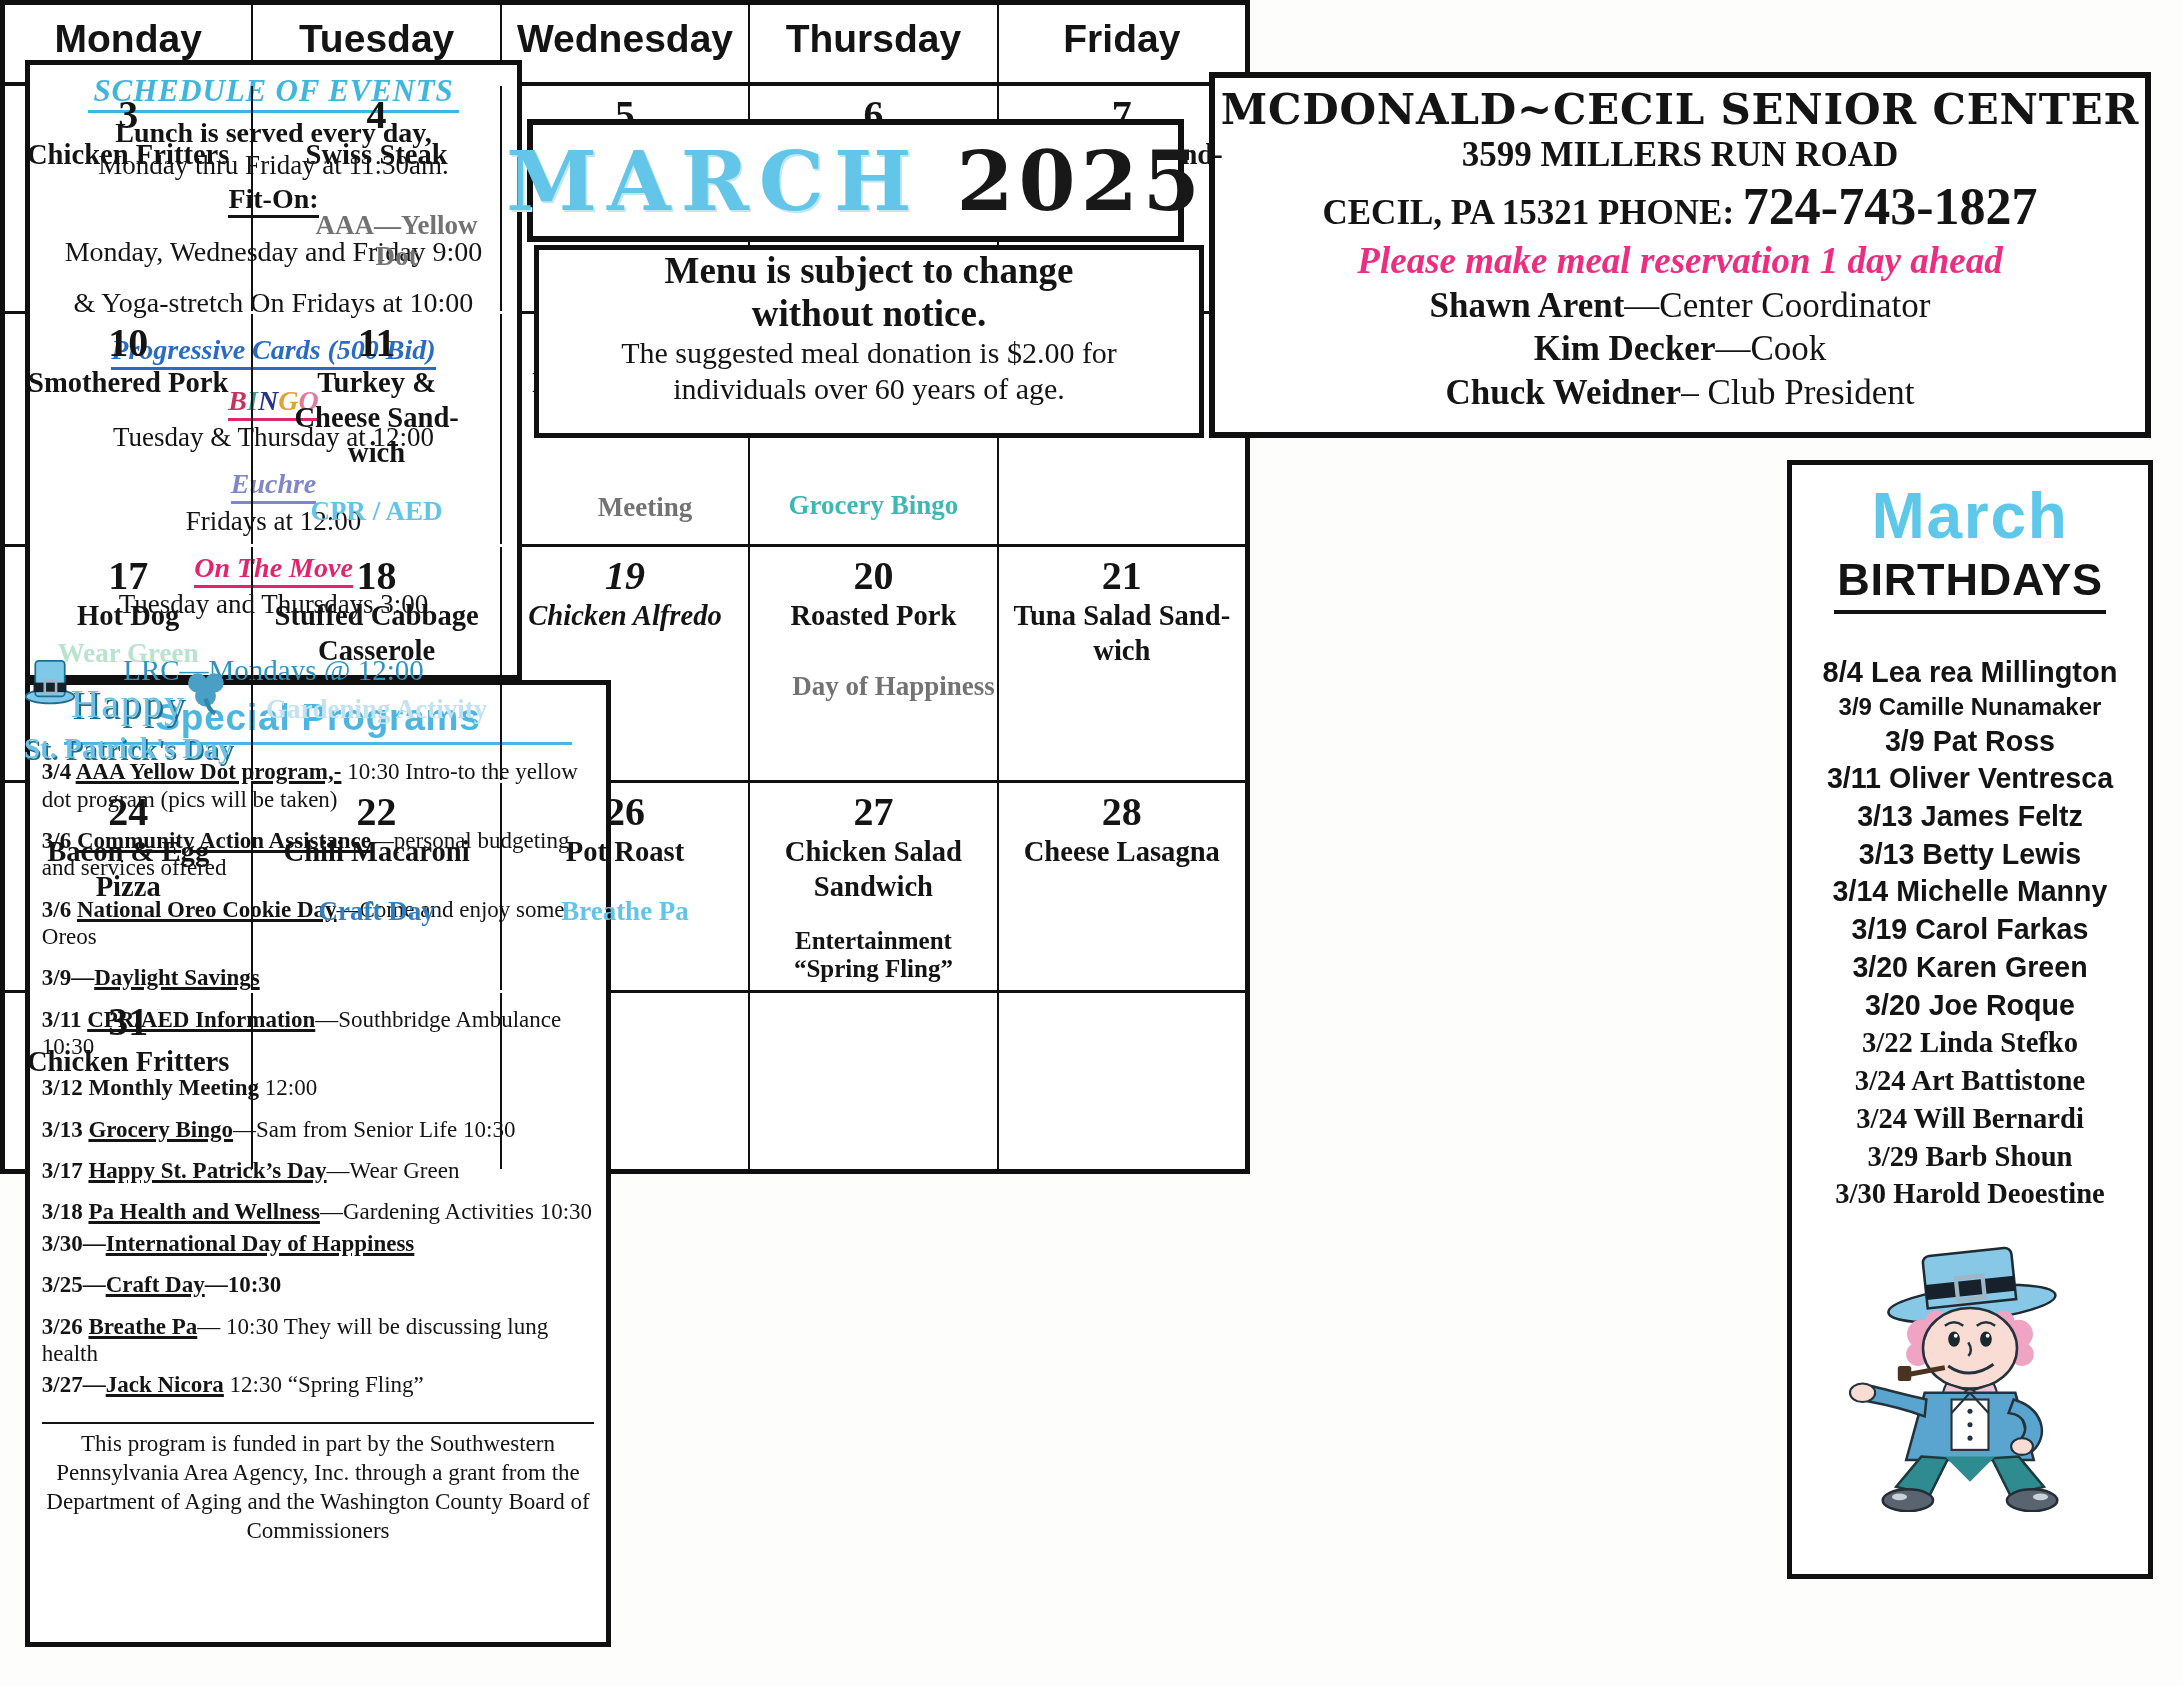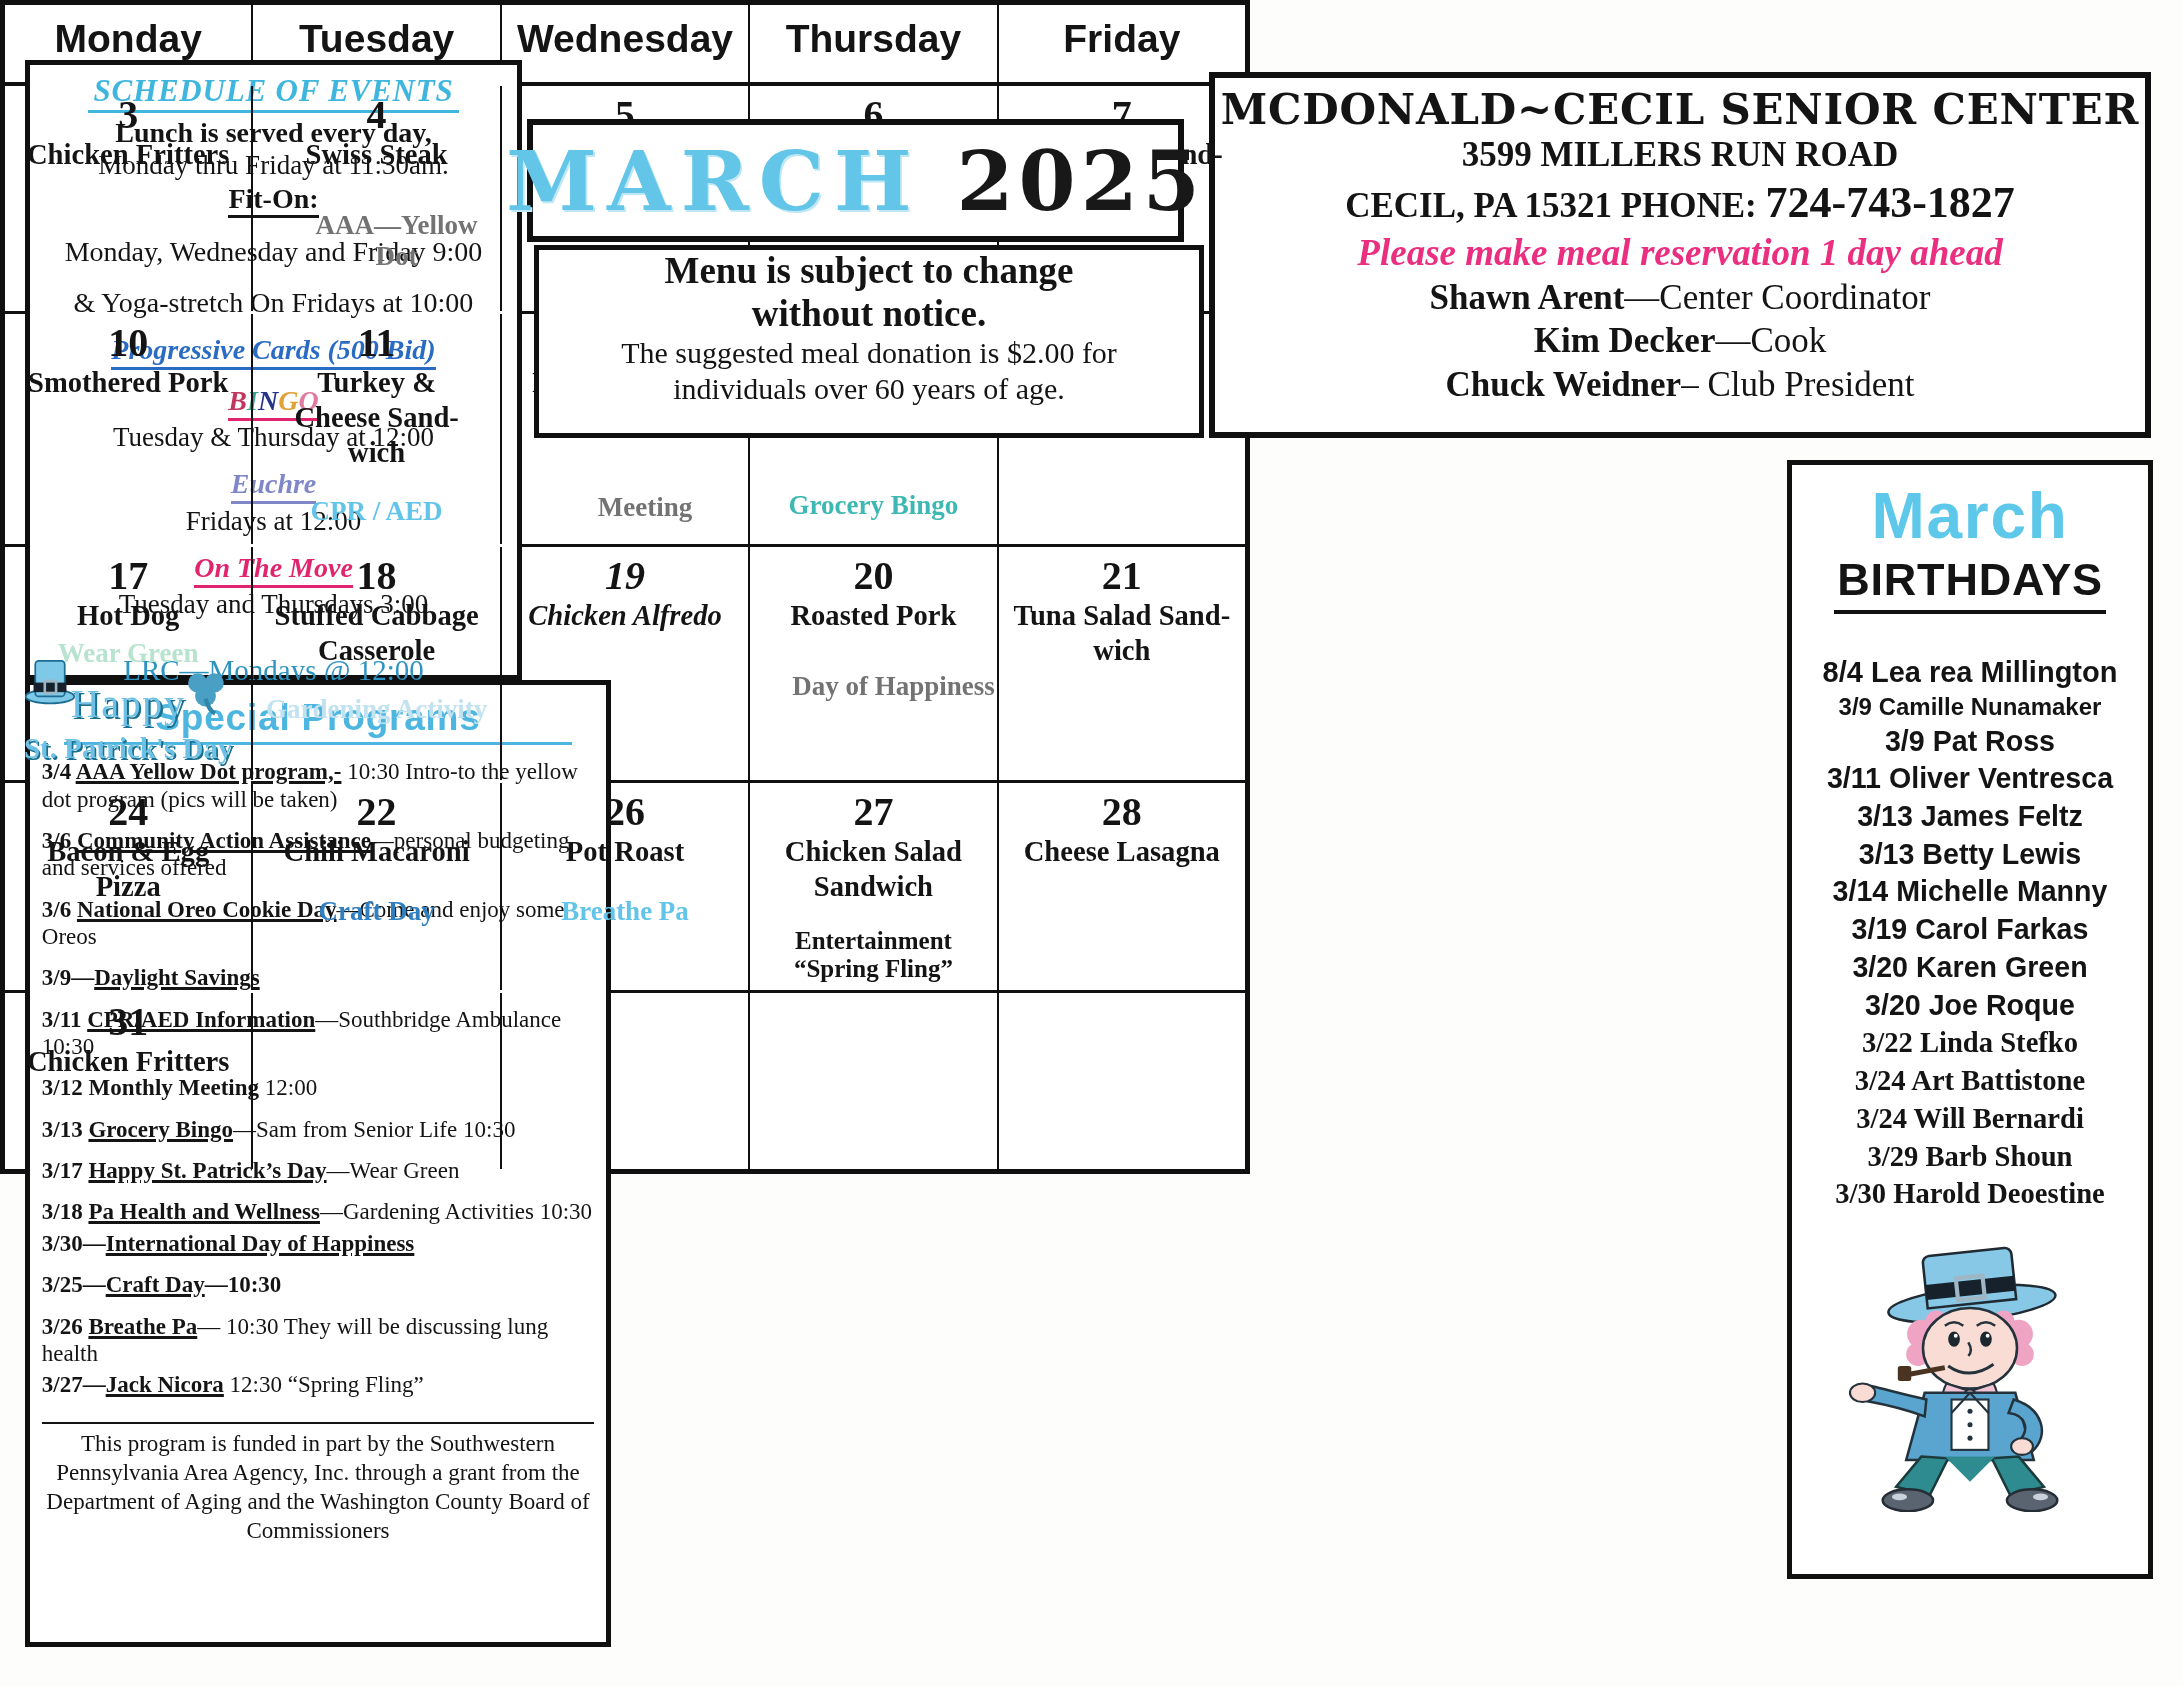--- a/index.html
+++ b/index.html
@@ -57,21 +57,21 @@
     text-align:center; padding-top:0; z-index:2; }
   .n-big { font-size:37px; font-weight:bold; line-height:1.15; }
   .n-sm { font-size:30px; line-height:1.2; }
 
   
   #center-box { left:1209px; top:72px; width:942px; height:366px; border-width:6.7px;
     text-align:center; padding-top:6.7px; }
   .ci-name { font-size:42px; font-weight:bold; letter-spacing:0.8px; font-family:"DejaVu Serif", serif; }
   .ci-addr { font-size:35px; font-weight:bold; margin-top:1.7px; }
   .ci-phline { font-size:35px; font-weight:bold; margin-top:1.7px; }
-  .ci-phone { font-size:44px; }
+  .ci-phone { font-size:52px; }
   .ci-resv { font-size:37px; font-weight:bold; font-style:italic; color:#ea2f80; margin-top:3.4px; }
   .ci-staff { font-size:35px; margin-top:3.4px; }
   .ci-staff .nm { font-weight:bold; }
 
   
   #calendar { left:527px; top:447px; width:1250px; height:1174px; border:5px solid #101010; background:#fff; }
   .cal-header { display:flex; height:81px; border-bottom:4.2px solid #101010; }
   .hcell { flex:1; border-right:2.5px solid #101010; text-align:center; padding-top:11.8px;
     font-family:"Liberation Sans", sans-serif; font-weight:bold; font-size:39px; }
   .hcell:last-child { border-right:none; }

